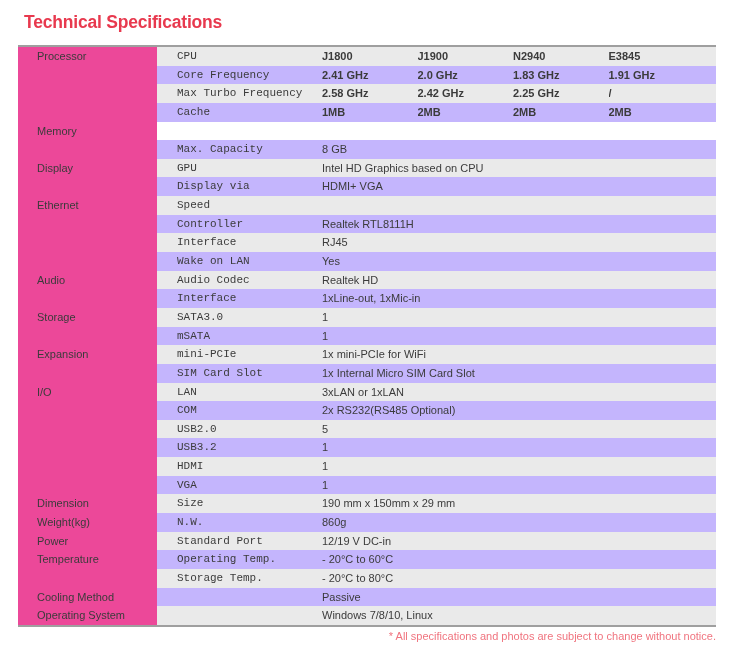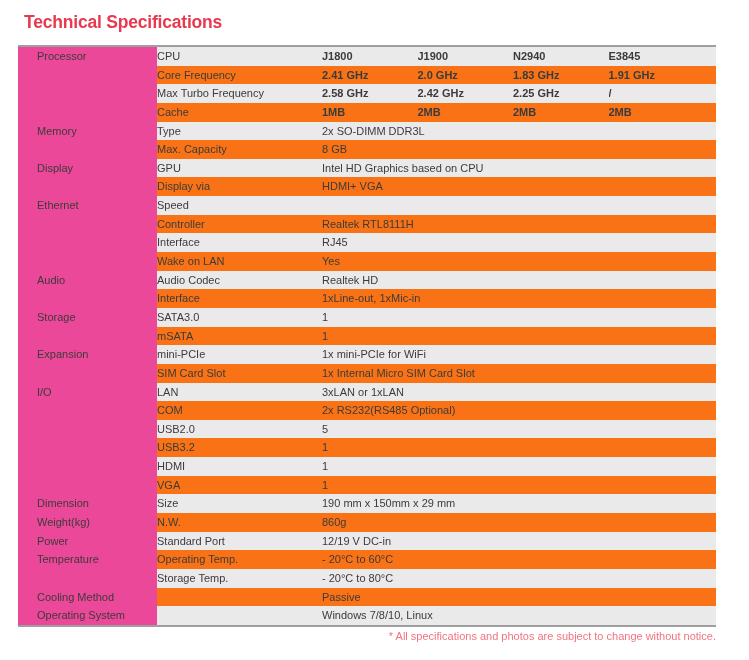--- a/index.html
+++ b/index.html
@@ -23,23 +23,23 @@
   .spec-table{
     position:absolute;left:18px;top:45px;width:698px;
     border-top:2px solid var(--border);
     border-bottom:2px solid var(--border);
   }
   .row{display:flex;height:18.65px;font-size:11px;line-height:18.65px;}
   .cat{
     width:139px;padding-left:19px;background:#ec4899;
     white-space:nowrap;overflow:hidden;
   }
-  .row-body{flex:1;display:flex;background:#f97316;}
+  .row-body{flex:1;display:flex;background:#c4b5fd;}
   .row-body.striped{background:var(--stripe);}
-  .lbl{width:165px;white-space:nowrap;overflow:hidden;}
+  .lbl{width:165px;padding-left:20px;white-space:nowrap;overflow:hidden;font-family:Liberation Mono, monospace;}
   .val{white-space:nowrap;overflow:hidden;}
   .val.single{flex:1;}
   .val.col{width:95.5px;font-weight:bold;}
   .footnote{
     position:absolute;right:33px;top:630px;
     font-size:11px;color:var(--footnote);
   }
 </style>
 </head>
 <body>
@@ -82,24 +82,20 @@
         <div class="row-body">
           <div class="lbl">Cache</div>
           <div class="val col">1MB</div>
           <div class="val col">2MB</div>
           <div class="val col">2MB</div>
           <div class="val col">2MB</div>
         </div>
       </div>
       <div class="row">
         <div class="cat">Memory</div>
-        <div class="row-body striped">
-          <div class="lbl">Type</div>
-          <div class="val single">2x SO-DIMM DDR3L</div>
-        </div>
       </div>
       <div class="row">
         <div class="cat"></div>
         <div class="row-body">
           <div class="lbl">Max. Capacity</div>
           <div class="val single">8 GB</div>
         </div>
       </div>
       <div class="row">
         <div class="cat">Display</div>

